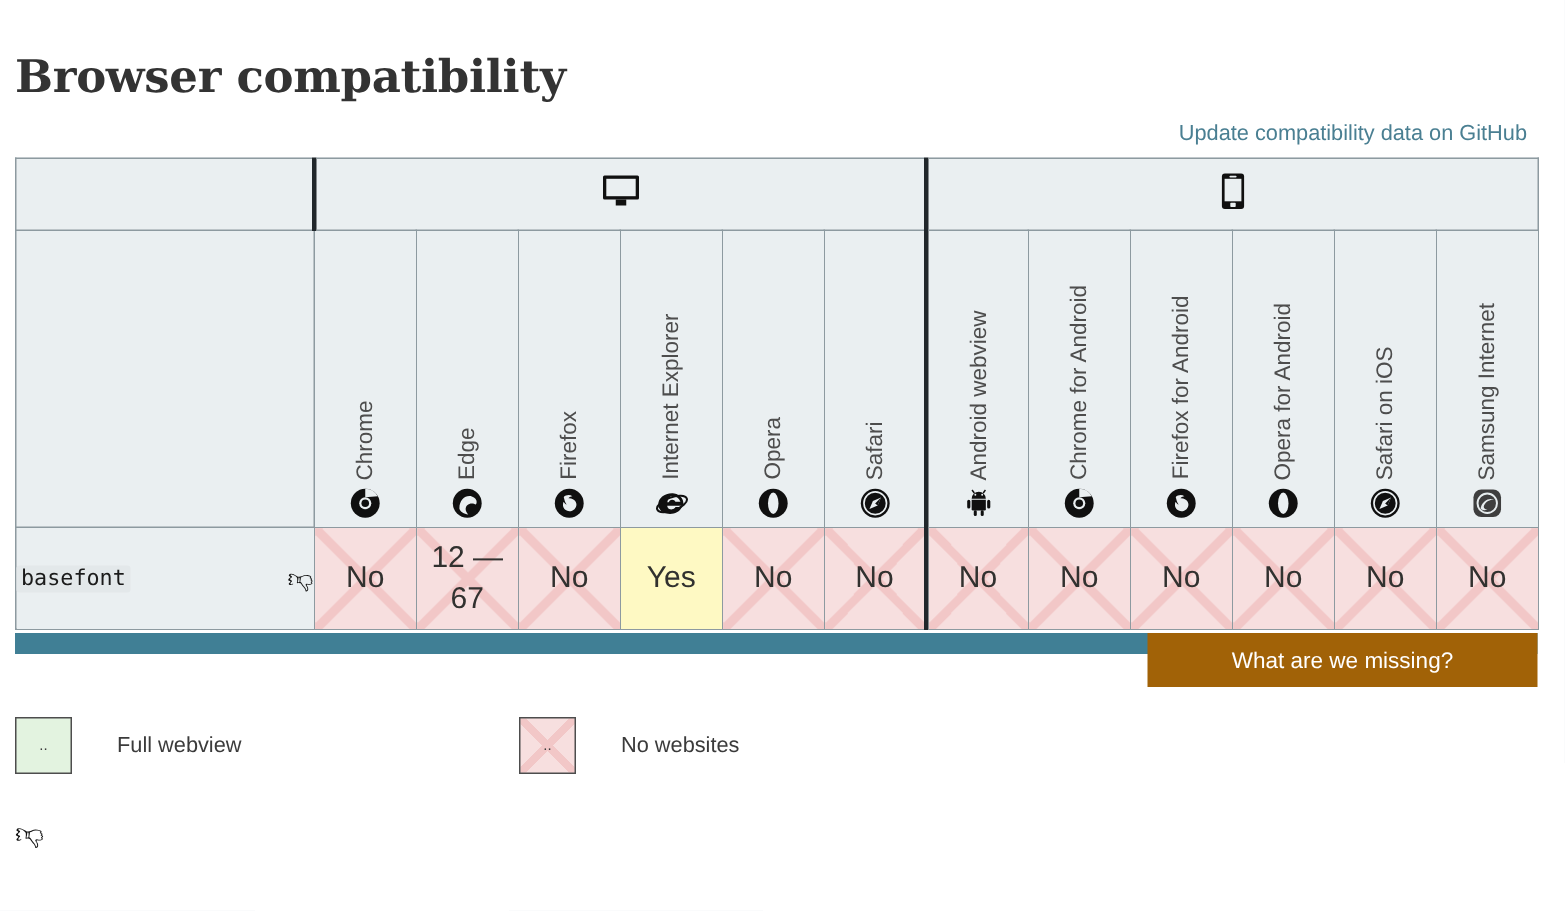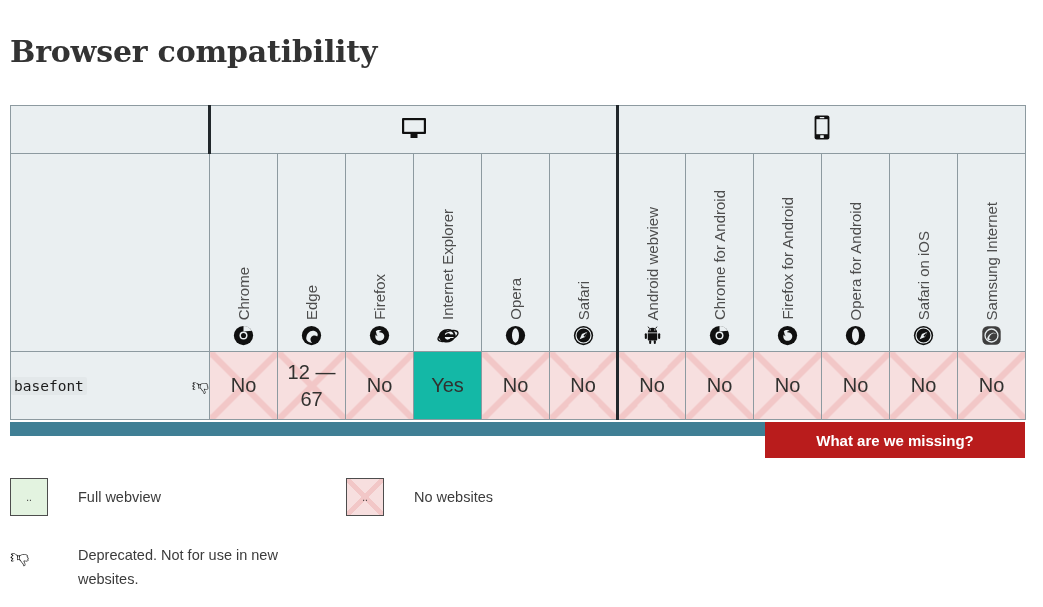--- a/index.html
+++ b/index.html
@@ -138,38 +138,38 @@
     cursor: pointer;
   }
   td.cell.sep-left { border-left: 3px solid #21272b; }
 
   td.cell.no {
     background-color: #f7dfdf;
     background-image:
       linear-gradient(to top right, transparent calc(50% - 3px), #f2c7c7 calc(50% - 3px), #f2c7c7 calc(50% + 3px), transparent calc(50% + 3px)),
       linear-gradient(to bottom right, transparent calc(50% - 3px), #f2c7c7 calc(50% - 3px), #f2c7c7 calc(50% + 3px), transparent calc(50% + 3px));
   }
-  td.cell.yes { background-color: #14b8a6; margin-top: 26px; }
+  td.cell.yes { background-color: #fef9c3; margin-top: 26px; }
   .cell-label { position: relative; z-index: 2; line-height: 1.35; padding: 0 4px; display:block; }
 
   
   .footer-strip {
     position: absolute;
     left: 10px; top: 422px;
     width: 1015px; height: 14px;
     background: #407f95;
   }
   .missing-btn {
     position: absolute;
     left: 765px; top: 422px;
     width: 260px; height: 36px;
-    background: #b91c1c;
+    background: #a16207;
     color: #ffffff;
     font-size: 15px;
-    font-weight: bold;
+    font-weight: normal;
     display: flex; align-items: center; justify-content: center;
     cursor: pointer;
     border: none;
     font-family: "Liberation Sans", sans-serif;
   }
 
   
   .legend { position: absolute; left: 10px; top: 478px; width: 1015px; }
   .legend-row { position: absolute; display: flex; align-items: flex-start; }
   .legend-row.r1 { left: 0px;   top: 0px;  }
@@ -214,20 +214,21 @@
   }
   .legend-text.wrap { padding-top: 2px; }
 </style>
 </head>
 <body>
 
 <div id="page">
 
   <h1 class="page-title">Browser compatibility</h1>
 
+  <a class="gh-link">Update compatibility data on GitHub</a>
 
   <table class="bc-table">
     <colgroup id="colgroup-holder">
         <col class="col-feature">
         <col class="col-browser">
         <col class="col-browser">
         <col class="col-browser">
         <col class="col-browser">
         <col class="col-browser">
         <col class="col-browser">
@@ -474,17 +475,16 @@
       <div class="legend-text">Full webview</div>
     </div>
     <div class="legend-row r2">
       <div class="swatch no">
         <span class="swatch-dots">..</span>
       </div>
       <div class="legend-text">No websites</div>
     </div>
     <div class="legend-row r3">
       <div class="legend-icon">👎︎</div>
-      <div class="legend-text wrap">Deprecated. Not for use in new websites.</div>
     </div>
   </div>
 
 </div>
 
 </body></html>

